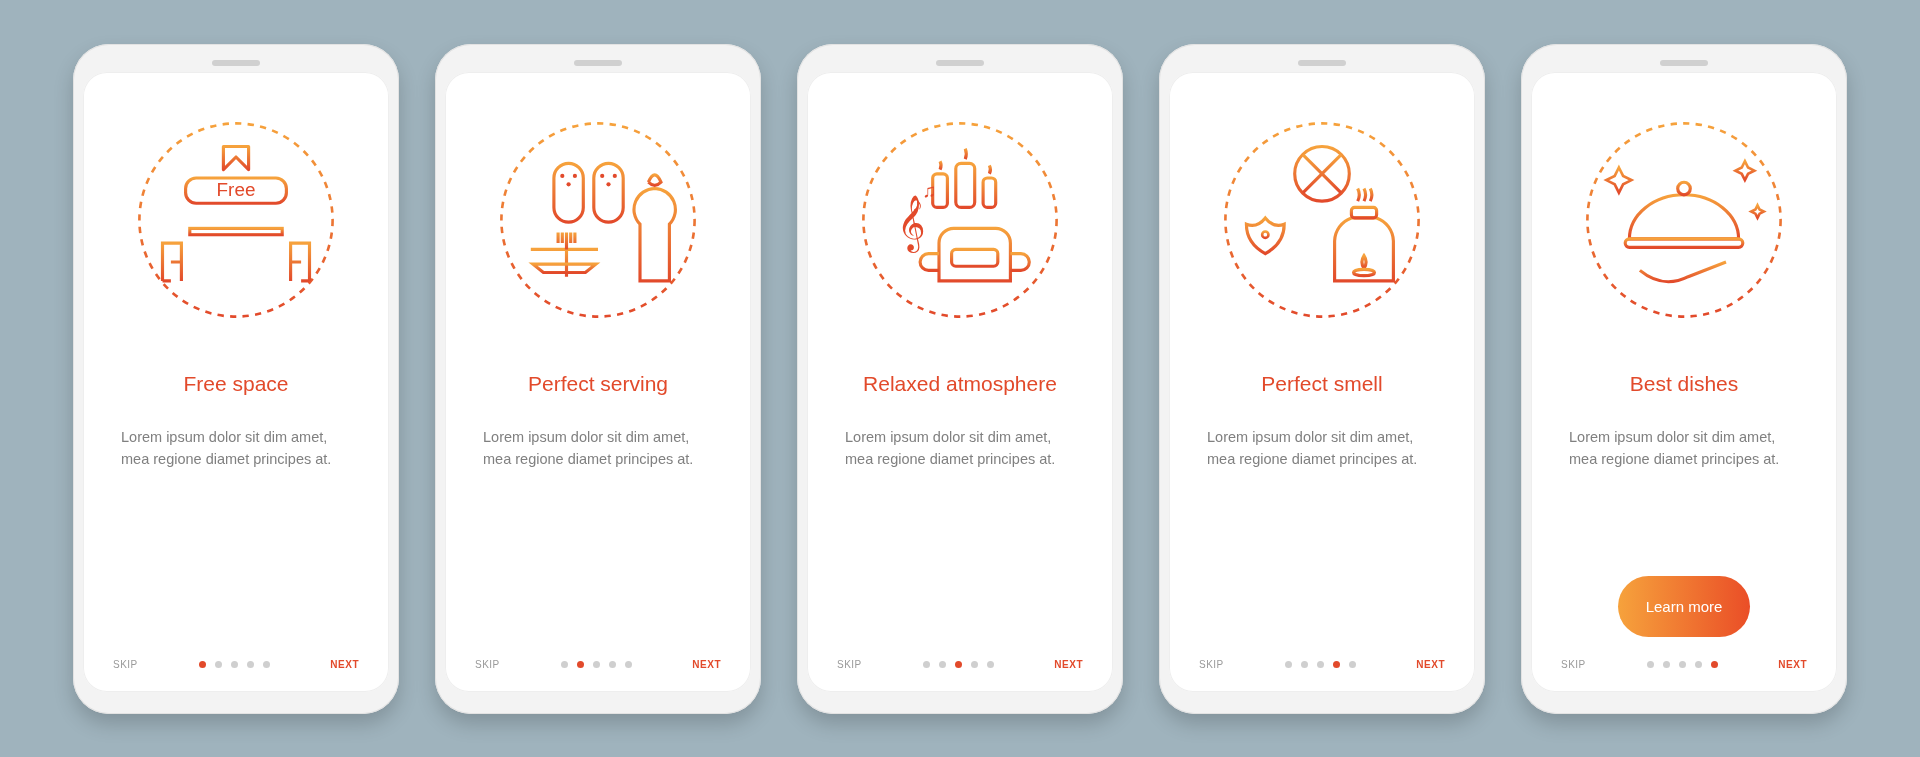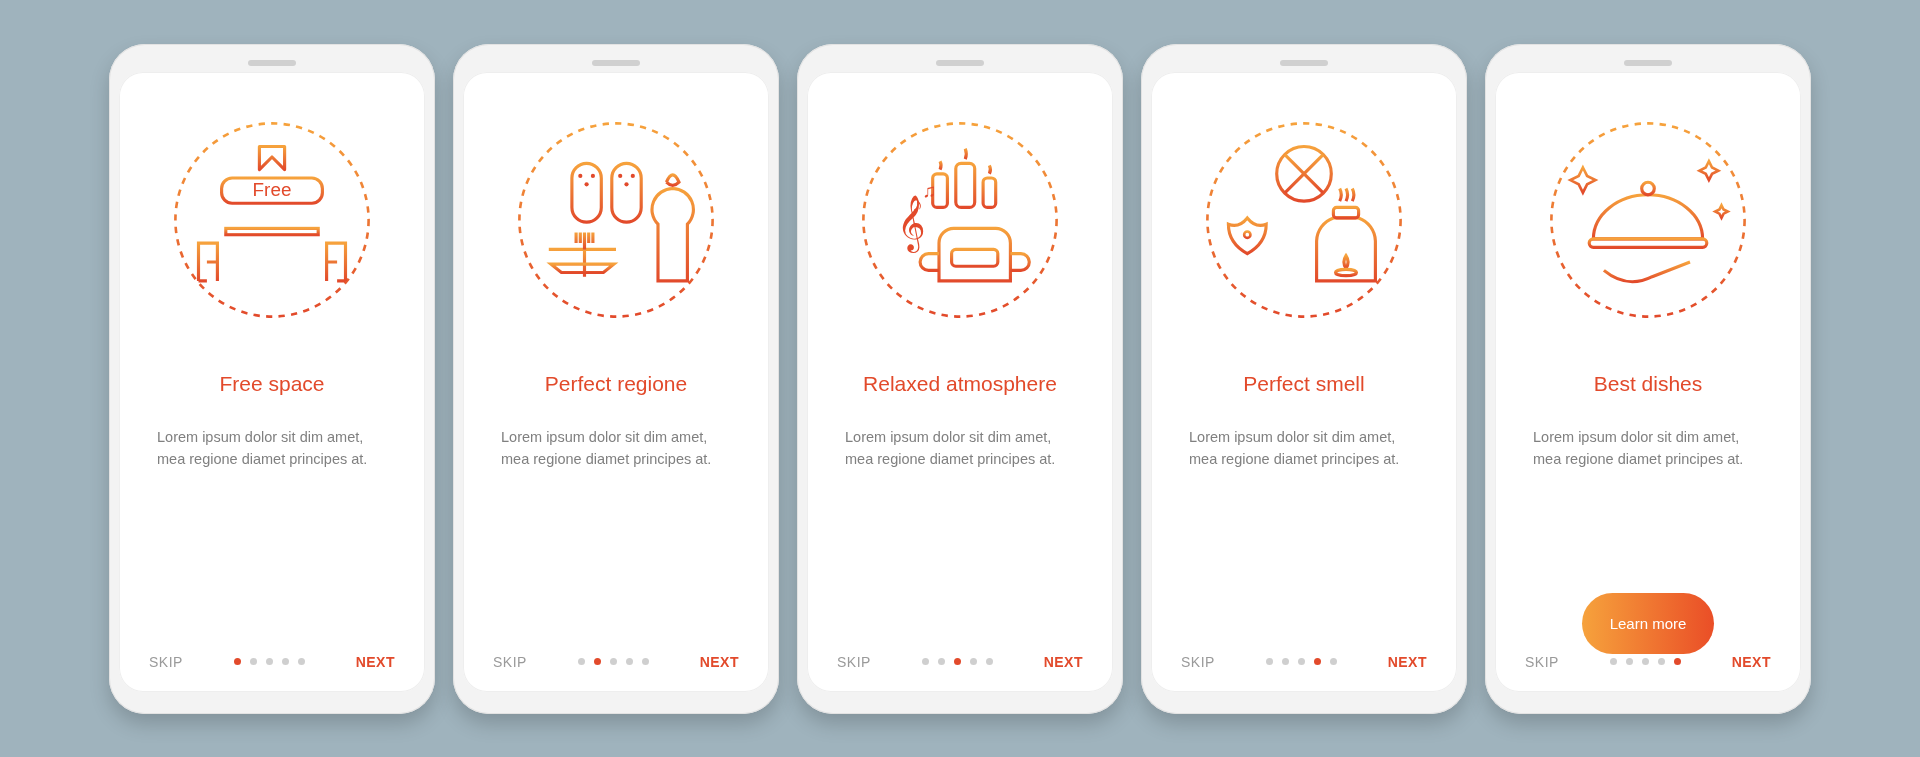--- a/index.html
+++ b/index.html
@@ -8,21 +8,21 @@
     font-family: "Segoe UI", Arial, sans-serif;
     display: flex;
     align-items: center;
     justify-content: center;
     min-height: 757px;
     width: 1920px;
     overflow: hidden;
   }
   .row {
     display: flex;
-    gap: 18px;
+    gap: 36px;
   }
   .phone {
     width: 326px;
     height: 670px;
     background: #f3f3f3;
     border-radius: 36px;
     padding: 10px;
     box-shadow: 0 10px 20px rgba(0,0,0,0.18), inset 0 0 0 1px #e2e2e2;
     position: relative;
   }
@@ -84,21 +84,22 @@
     font-size: 15px;
     font-weight: 500;
     cursor: pointer;
     margin-top: 8px;
   }
   .nav {
     display: flex;
     align-items: center;
     justify-content: space-between;
     width: 100%;
-    font-size: 14px;
+    margin-top: 22px;
+    font-size: 10px;
     letter-spacing: 0.5px;
   }
   .skip { color: #9a9a9a; cursor: pointer; }
   .next { color: #e24a2b; font-weight: 600; cursor: pointer; }
   .dots { display: flex; gap: 9px; align-items: center; }
   .dot {
     width: 7px; height: 7px; border-radius: 50%;
     background: #cfcfcf;
   }
   .dot.active { background: #e24a2b; }
@@ -166,21 +167,21 @@
           <circle cx="104" cy="58" r="2" fill="#e24a2b"></circle>
             <circle cx="116" cy="58" r="2" fill="#e24a2b"></circle>
             <circle cx="110" cy="66" r="2" fill="#e24a2b"></circle>
           <path d="M140 158 h28 v-54 a20 20 0 0 0 -14 -34 a20 20 0 0 0 -14 34 Z" fill="none" stroke="url(#g2)" stroke-width="3"></path>
           <path d="M148 64 q6 -14 12 0 q-6 6 -12 0" fill="none" stroke="url(#g2)" stroke-width="3"></path>
           <path d="M36 128 h64 M70 128 v26" stroke="url(#g2)" stroke-width="3"></path>
           <path d="M62 112 v10 M66 112 v10 M70 112 v10 M74 112 v10 M78 112 v10 M70 122 v6" stroke="url(#g2)" stroke-width="3"></path>
           <path d="M38 142 h60 l-10 8 h-40 Z" fill="none" stroke="url(#g2)" stroke-width="3"></path>
         </svg>
       </div>
-      <div class="title">Perfect regione</div>
+      <div class="title">Perfect serving</div>
       <div class="desc">Lorem ipsum dolor sit dim amet, mea regione diamet principes at.</div>
       <div class="nav">
         <span class="skip">SKIP</span>
         <span class="dots">
           <span class="dot"></span>
           <span class="dot active"></span>
           <span class="dot"></span>
           <span class="dot"></span>
           <span class="dot"></span>
         </span>

